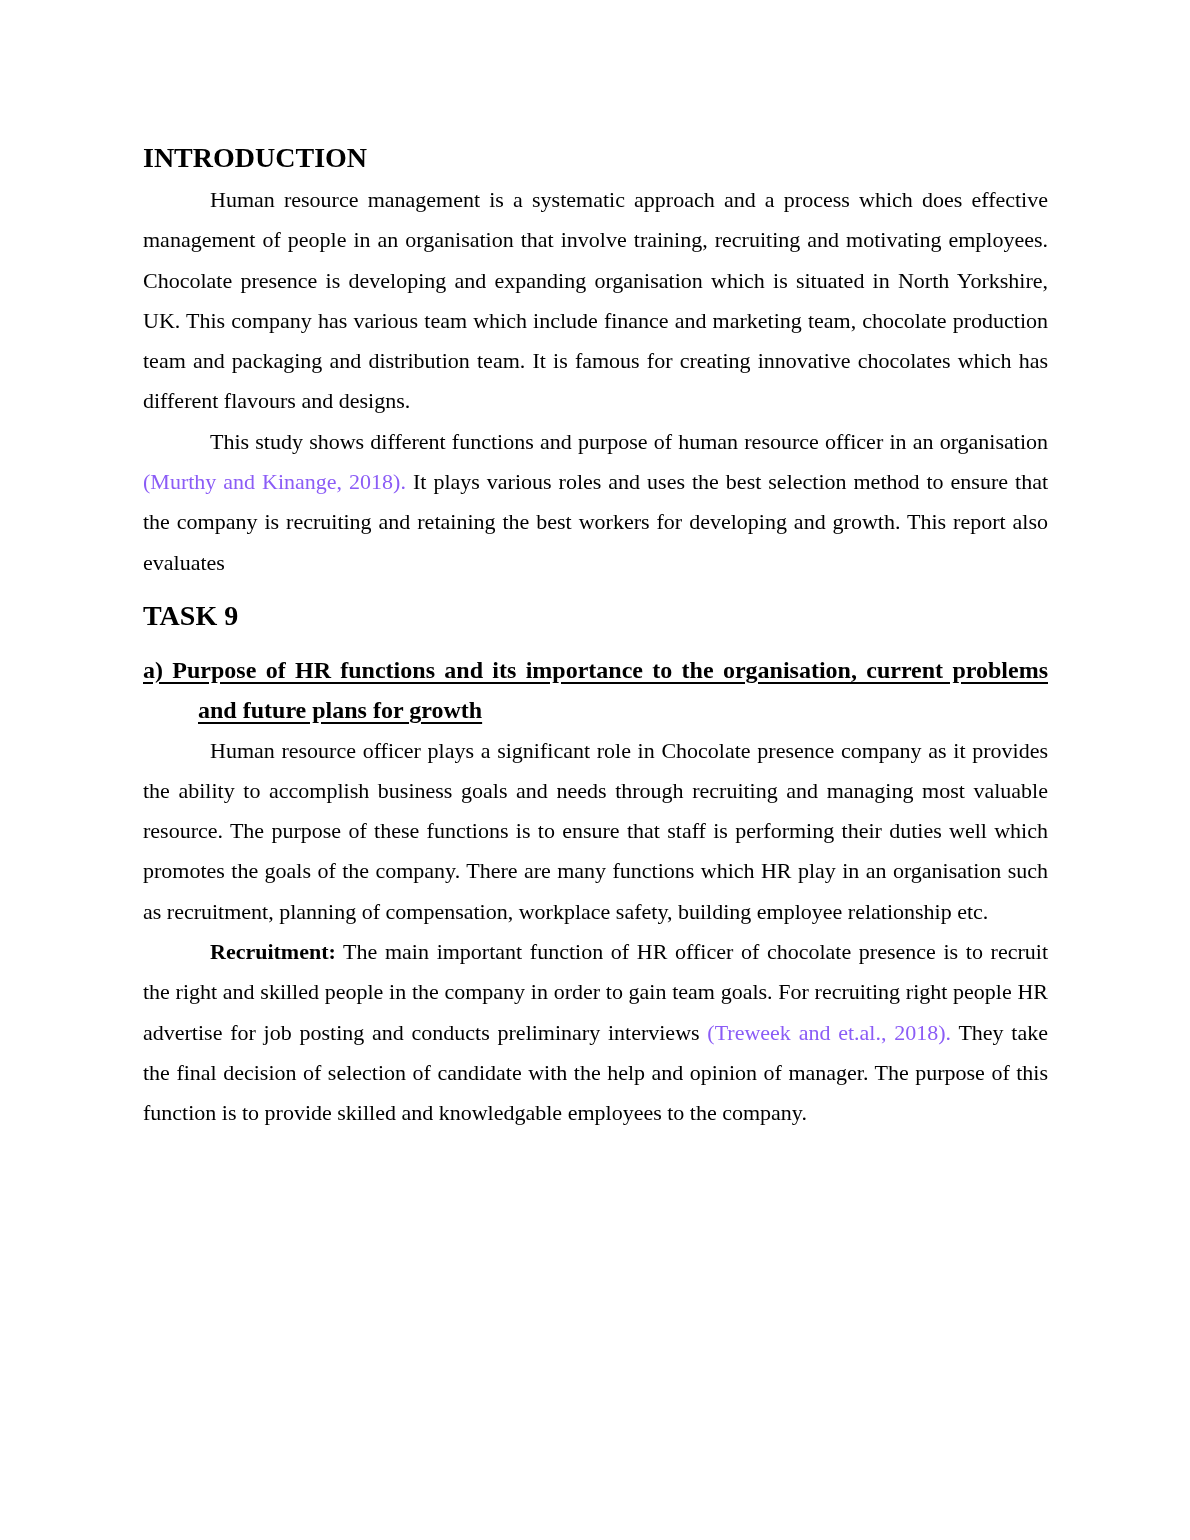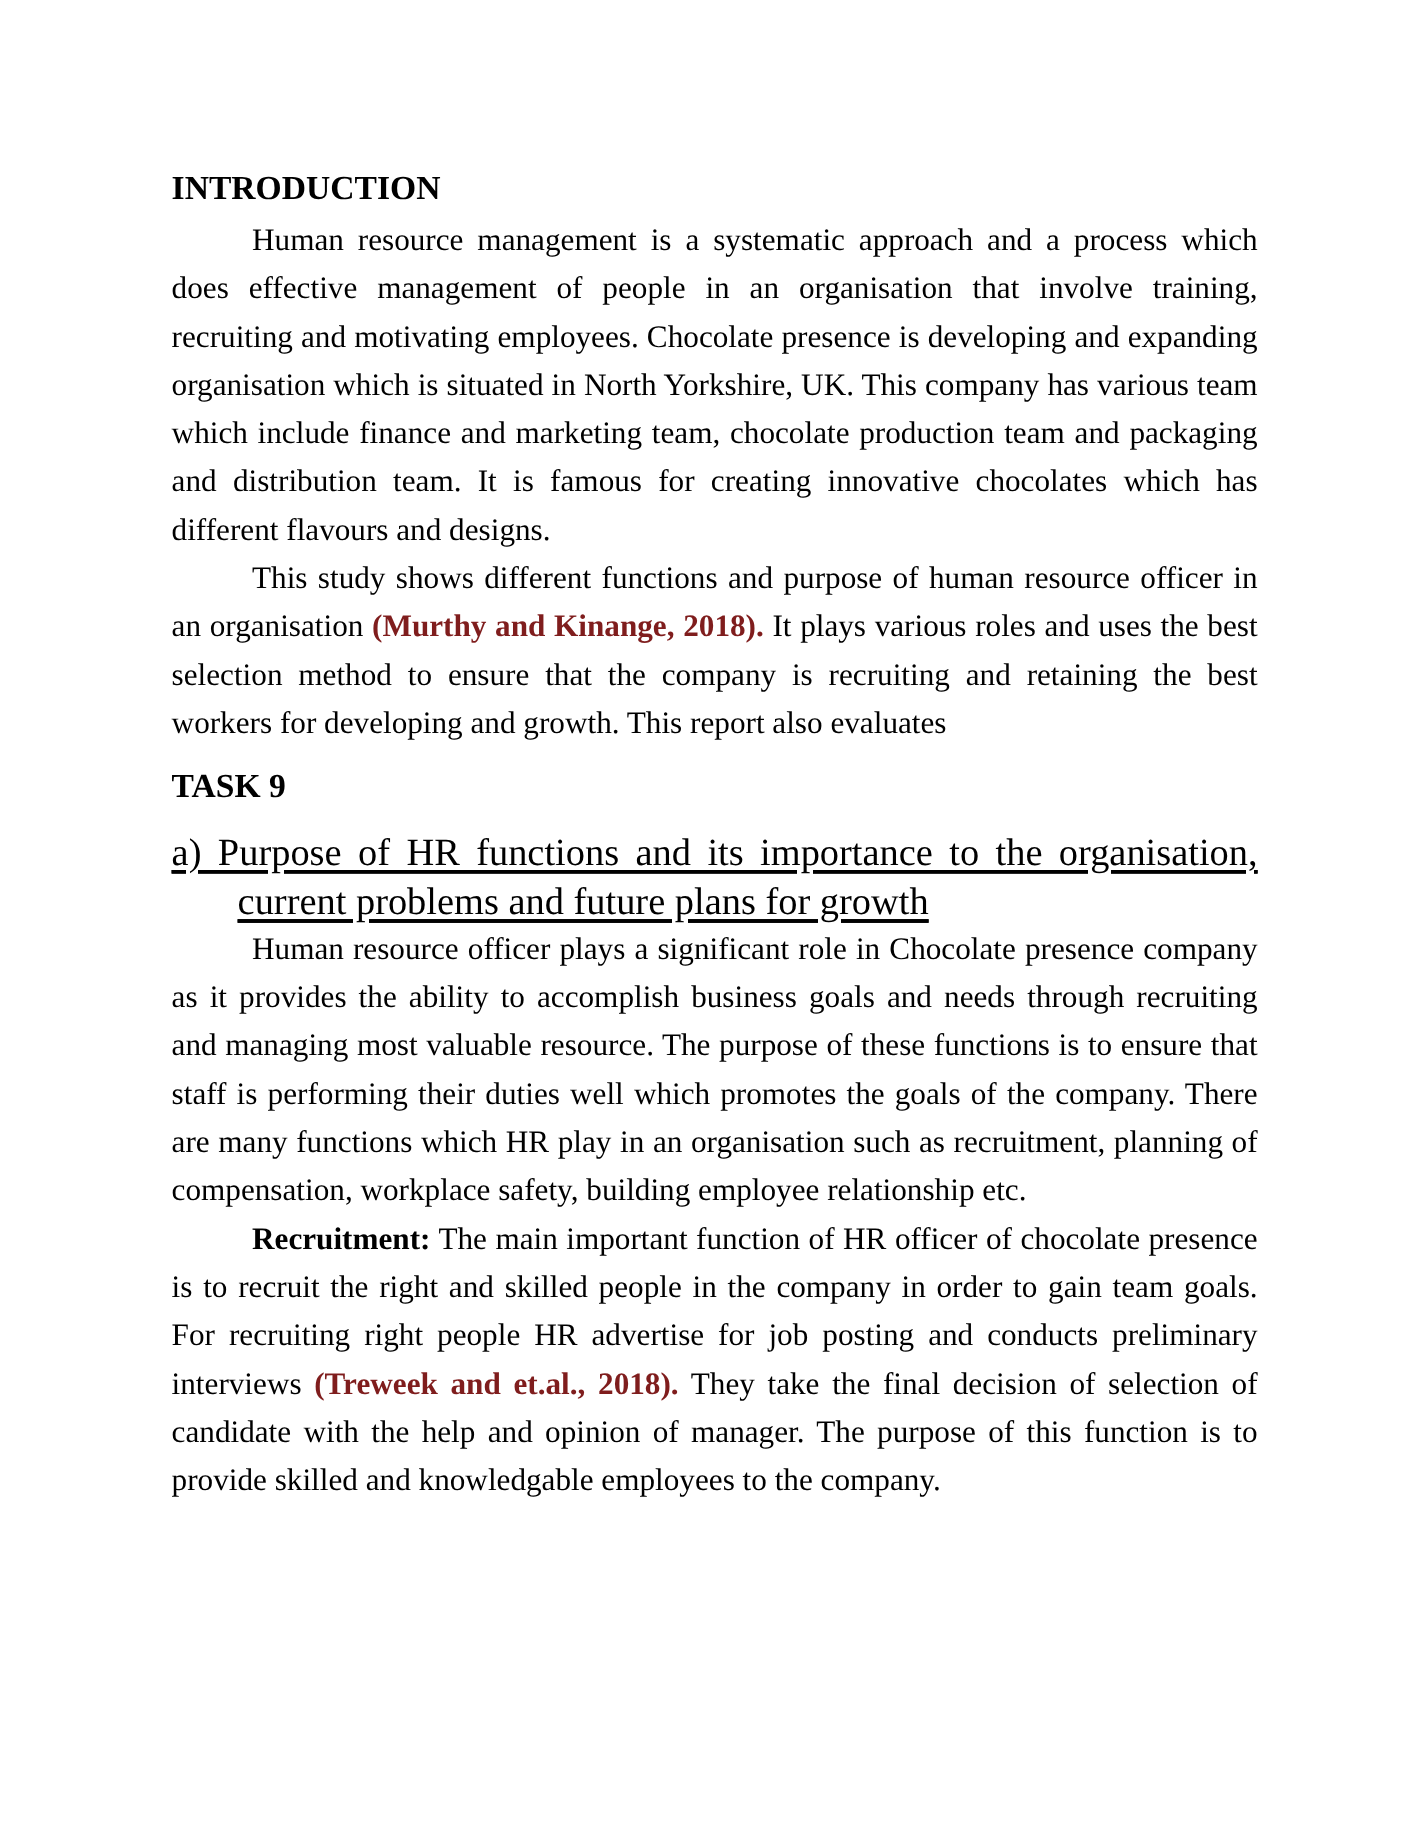--- a/index.html
+++ b/index.html
@@ -26,44 +26,44 @@
     font-size: 28px;
     line-height: 30px;
     font-weight: bold;
     margin: 18px 0 19px 0;
   }
   .doc-heading:first-child {
     margin-top: 0;
     margin-bottom: 7px;
   }
   .para {
-    font-size: 26px;
+    font-size: 22px;
     line-height: 40.3px;
     text-align: justify;
     margin: 0;
   }
   .para.indent {
     text-indent: 67px;
   }
   .subheading {
-    font-size: 32px;
+    font-size: 24px;
     line-height: 40.3px;
     text-align: justify;
     margin: 0;
     padding-left: 55px;
     text-indent: -55px;
     text-decoration: underline;
     text-underline-offset: 4px;
+    font-weight: bold;
   }
   .subheading span {
     text-decoration: underline;
   }
   .citation {
-    color: #7f1d1d;
-    font-weight: bold;
+    color: #8b5cf6;
   }
   .bold {
     font-weight: bold;
   }
 </style>
 </head>
 <body>
 
 <div class="page">
   <div class="content">

